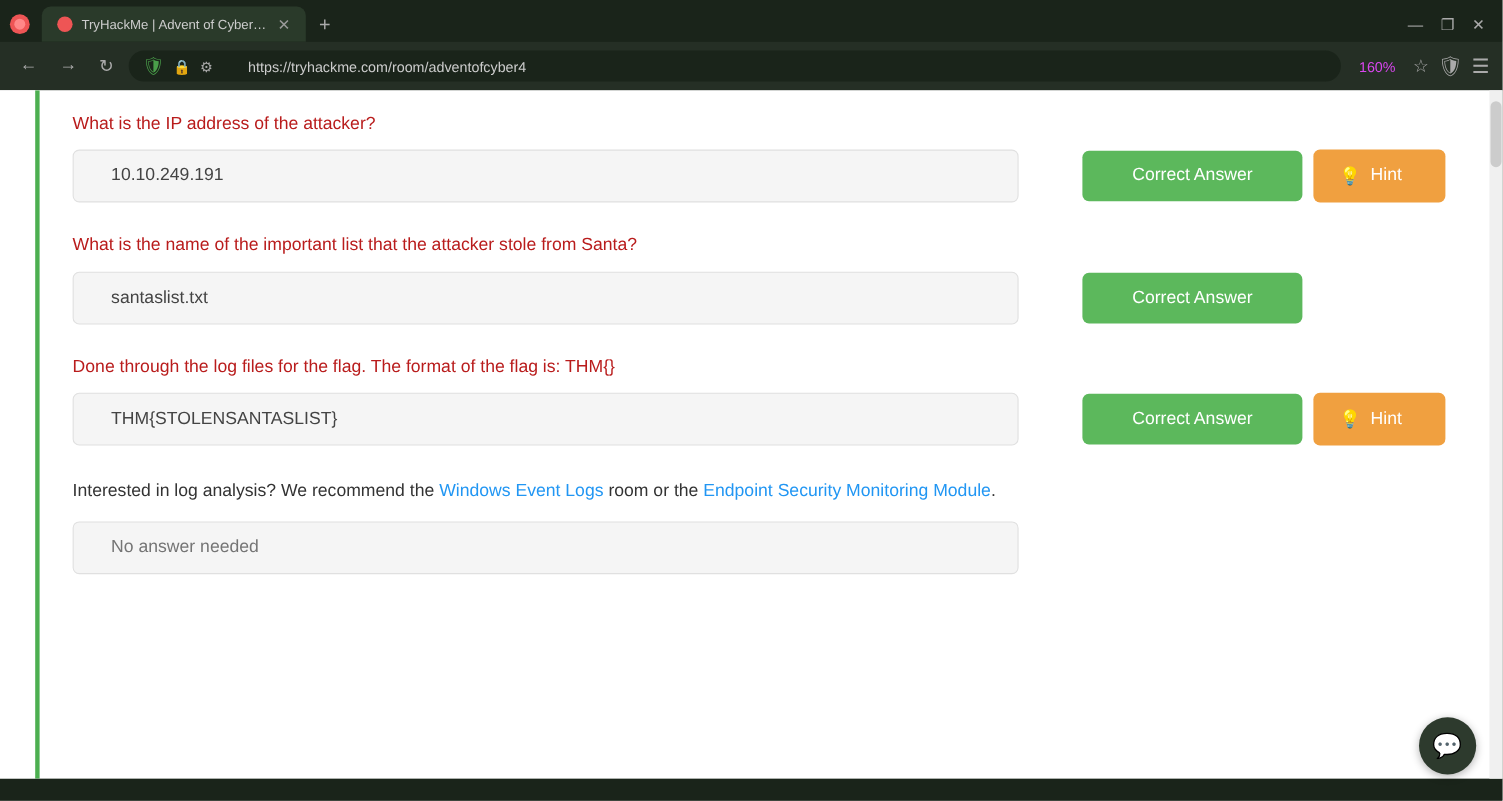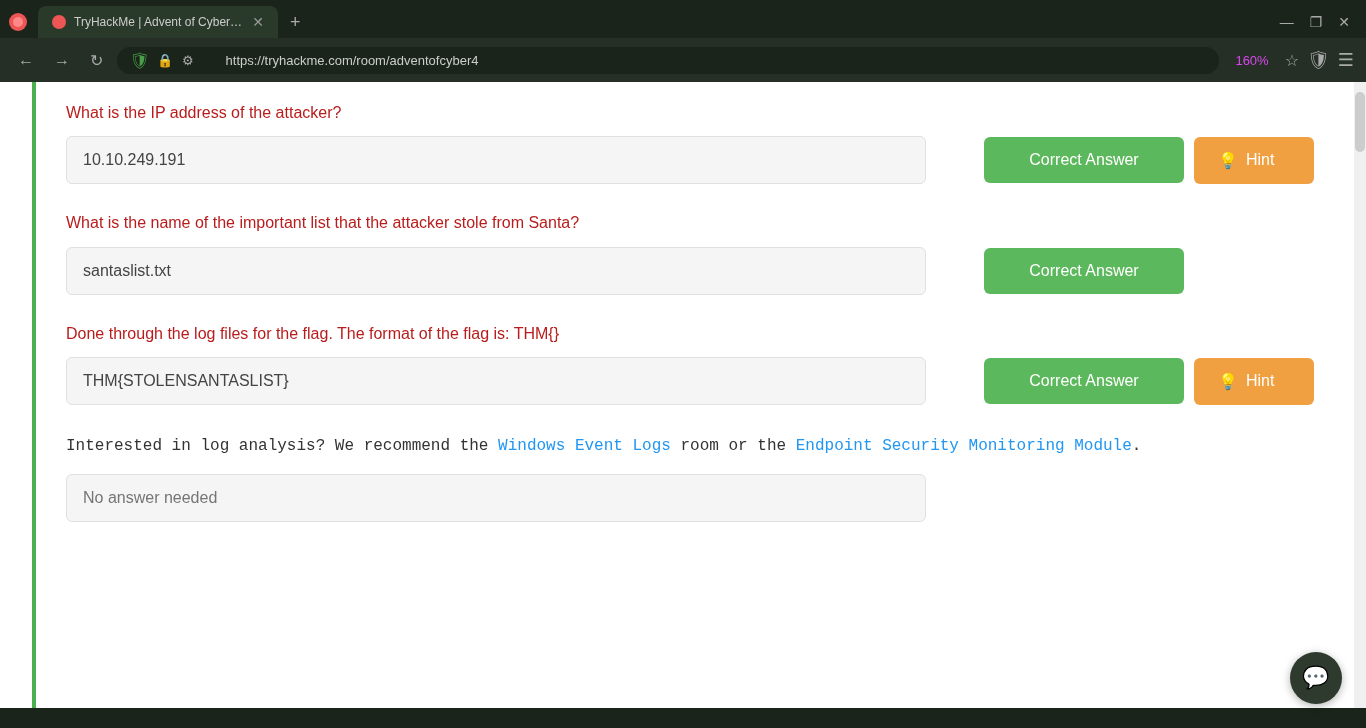--- a/index.html
+++ b/index.html
@@ -210,21 +210,21 @@
       align-items: center;
       gap: 10px;
     }
 
     .answer-input {
       flex: 1;
       max-width: 860px;
       background: #f5f5f5;
       border: 1px solid #e0e0e0;
       border-radius: 6px;
-      padding: 14px 16px;
+      padding: 14px 34px;
       font-size: 16px;
       color: #444;
       outline: none;
     }
 
     .answer-input.placeholder-style {
       color: #8b5cf6;
     }
 
     .btn-correct {
@@ -265,21 +265,20 @@
       cursor: pointer;
       flex: 1;
       max-width: 420px;
     }
 
     .info-text {
       font-size: 16px;
       color: #333;
       line-height: 1.7;
       margin-bottom: 14px;
-      font-family: Liberation Mono, monospace;
     }
 
     .info-link {
       color: #2196f3;
       text-decoration: none;
     }
 
     
     .chat-btn {
       position: fixed;

